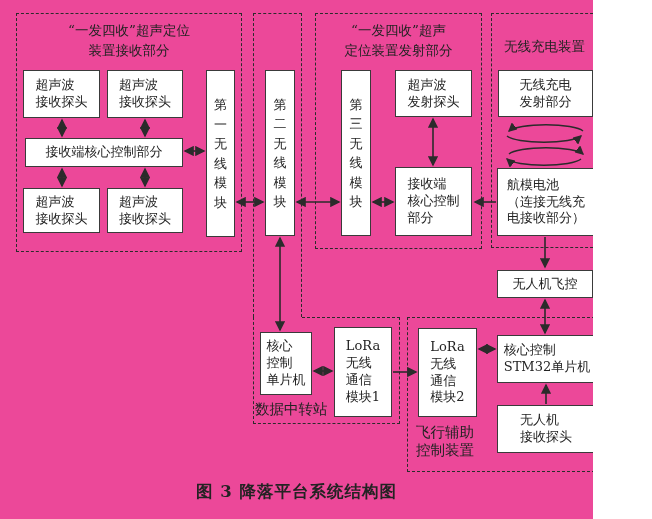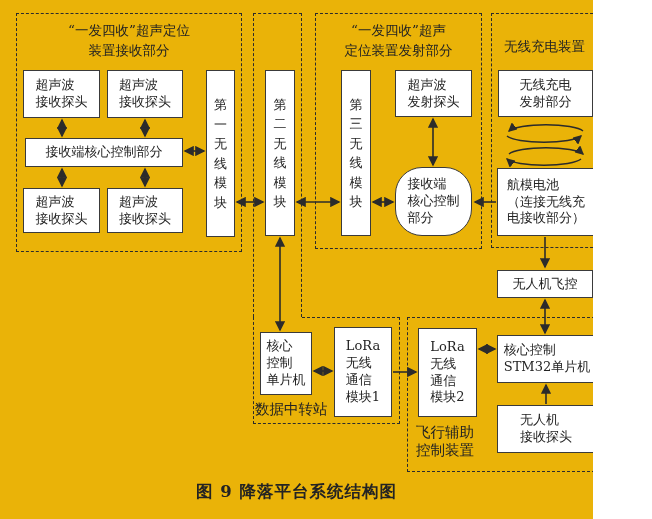--- a/index.html
+++ b/index.html
@@ -1,17 +1,17 @@
 <!DOCTYPE html>
 <html><head>
 <meta charset="utf-8">
 <style>
   html,body{margin:0;padding:0;background:#ffffff;}
   #canvas{
-    position:relative;width:593px;height:519px;background:#eab308;overflow:hidden;
+    position:relative;width:593px;height:519px;background:#ec4899;overflow:hidden;
     font-family:"DejaVu Serif","Liberation Serif",serif;color:#232323;
   }
   .group{position:absolute;border:1.6px dashed #2b2b2b;box-sizing:border-box;z-index:0;}
   .group.no-bottom{border-bottom:none;}
   .group.no-top{border-top:none;}
   .dash-seg{position:absolute;border-top:1.6px dashed #2b2b2b;height:0;z-index:0;}
   .gtitle{
     position:absolute;left:0;right:0;text-align:center;font-size:13.5px;line-height:1.5;
     white-space:pre-line;z-index:2;
   }
@@ -130,21 +130,21 @@
 块</div>
   <div class="box vtext" style="left:341px;top:70px;width:30px;height:166px;">第
 三
 无
 线
 模
 块</div>
 
   <div class="box" style="left:395px;top:70px;width:77px;height:47px;">超声波
 发射探头</div>
-  <div class="box" style="left:395px;top:167px;width:77px;height:69px;border-radius:27px;">接收端
+  <div class="box" style="left:395px;top:167px;width:77px;height:69px;">接收端
 核心控制
 部分</div>
 
   <div class="box" style="left:498px;top:70px;width:95px;height:47px;">无线充电
 发射部分</div>
   <div class="box" style="left:497px;top:168px;width:98px;height:68px;">航模电池
 （连接无线充
 电接收部分）</div>
 
   <div class="box" style="left:497px;top:270px;width:96px;height:28px;">无人机飞控</div>
@@ -158,14 +158,14 @@
 模块1</div>
   <div class="box" style="left:418px;top:328px;width:59px;height:89px;">LoRa
 无线
 通信
 模块2</div>
   <div class="box" style="left:497px;top:335px;width:100px;height:48px;">核心控制
 STM32单片机</div>
   <div class="box" style="left:497px;top:405px;width:98px;height:48px;">无人机
 接收探头</div>
 
-  <div id="caption">图 9  降落平台系统结构图</div>
+  <div id="caption">图 3  降落平台系统结构图</div>
 </div>
 
 </body></html>

